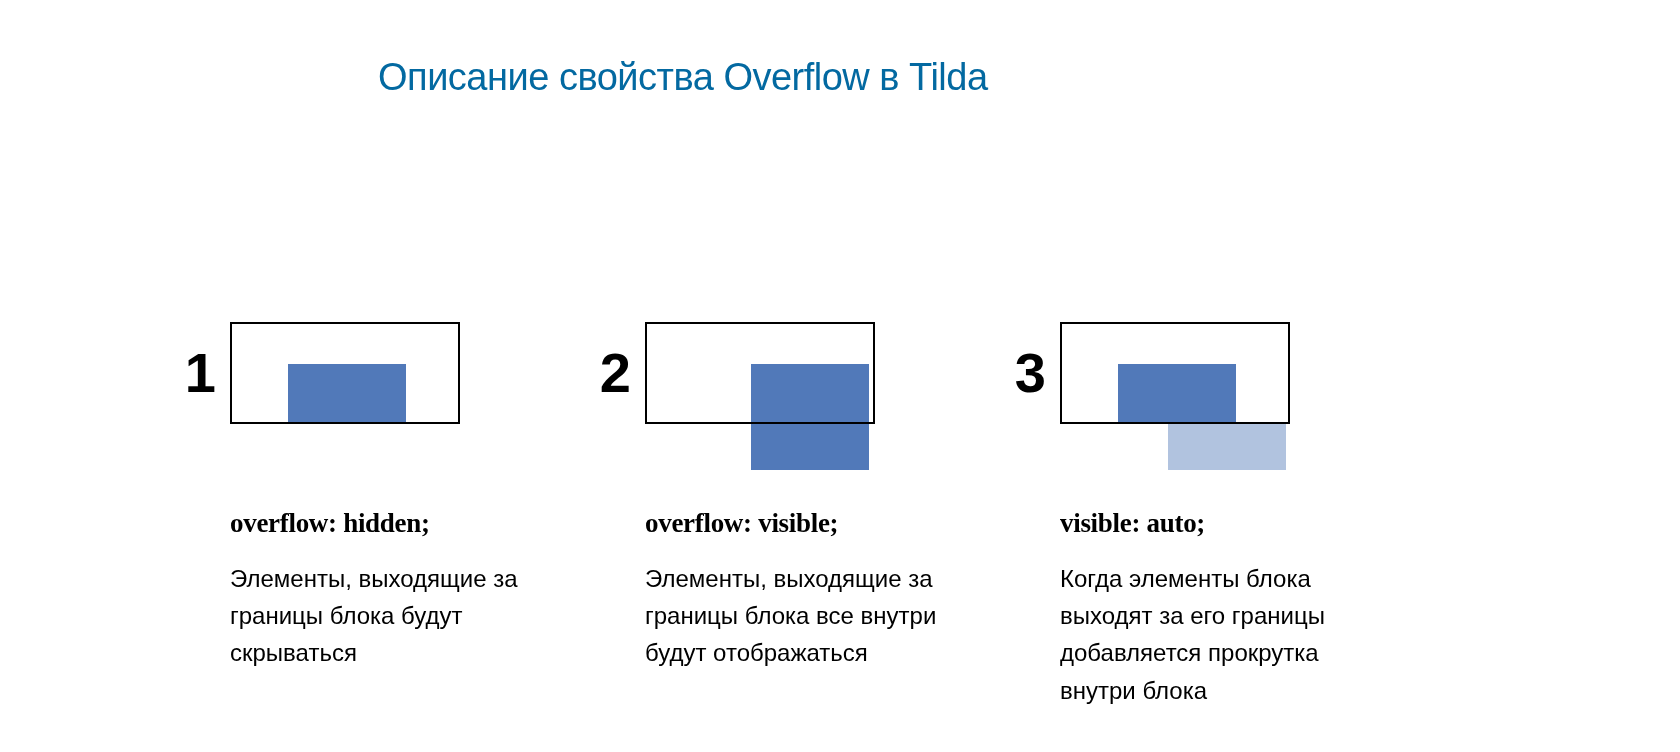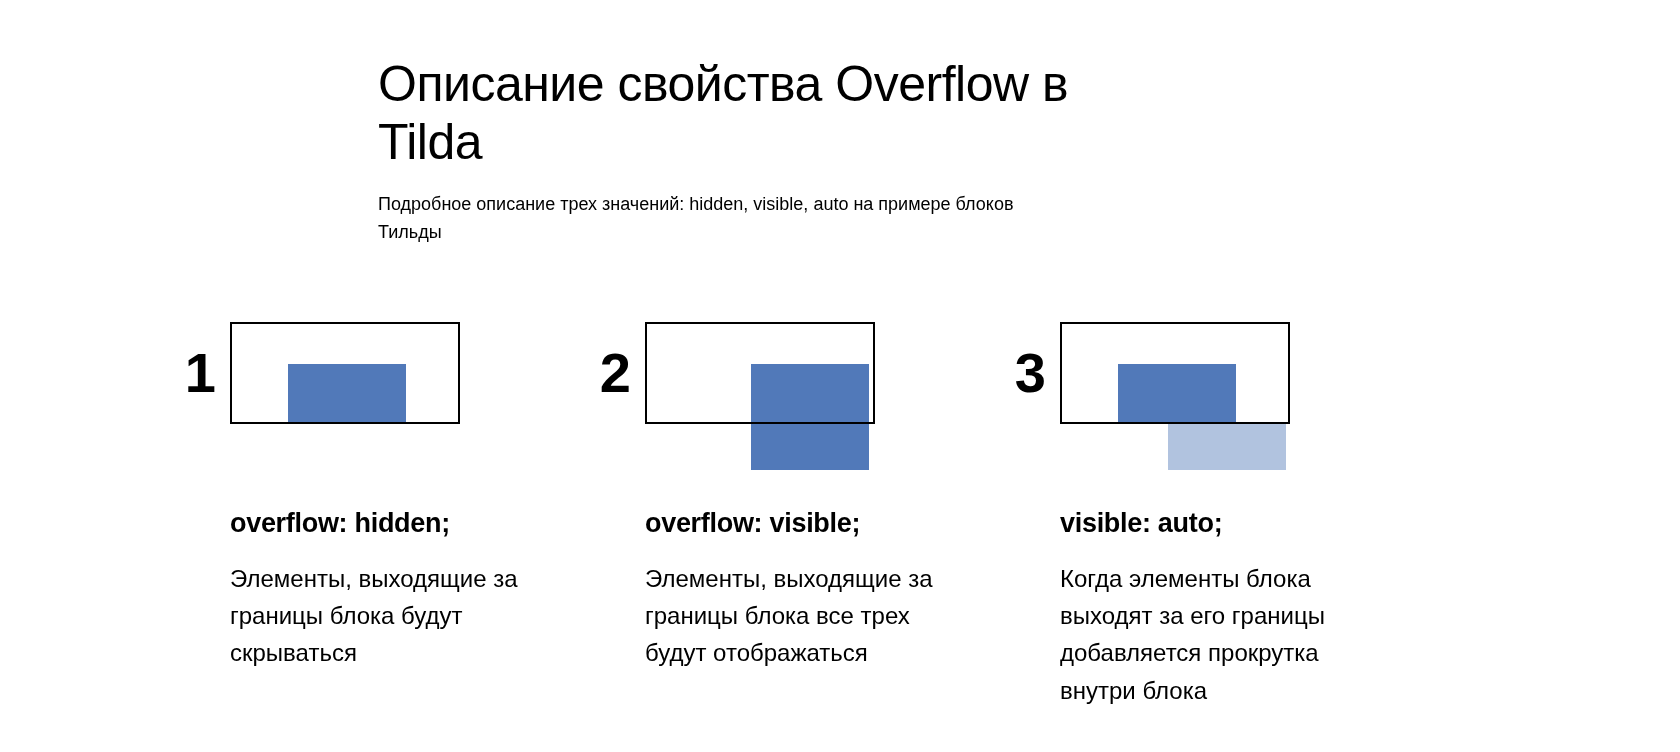--- a/index.html
+++ b/index.html
@@ -11,25 +11,25 @@
     height: 752px;
     position: relative;
   }
   .header-block {
     position: absolute;
     left: 378px;
     top: 56px;
     width: 700px;
   }
   .page-title {
-    font-size: 50px;
+    font-size: 38px;
     font-weight: 500;
     line-height: 1.15;
     letter-spacing: -0.5px;
-    color: #000000;
+    color: #0369a1;
   }
   .page-subtitle {
     margin-top: 20px;
     font-size: 18px;
     font-weight: 300;
     line-height: 1.55;
     color: #000;
   }
 
   .cards {
@@ -130,38 +130,38 @@
   }
 
   .card-heading {
     position: absolute;
     left: 50px;
     top: 188px;
     font-size: 27px;
     font-weight: 600;
     color: #000;
     letter-spacing: -0.3px;
+    font-family: Liberation Serif, serif;
   }
   .card-desc {
     position: absolute;
     left: 50px;
     top: 240px;
     width: 305px;
     font-size: 24px;
     font-weight: 300;
     line-height: 1.55;
     color: #000;
   }
 </style>
 </head>
 <body>
 
 <div class="header-block">
   <h1 class="page-title">Описание свойства Overflow в Tilda</h1>
-  <p class="page-subtitle">Подробное описание трех значений: hidden, visible, auto на примере блоков Тильды</p>
 </div>
 
 <div class="cards">
 
   <div class="card c1">
     <div class="card-number">1</div>
     <div class="illus-wrap">
       <div class="outer-box">
         <div class="inner-rect"></div>
       </div>
@@ -171,21 +171,21 @@
   </div>
 
   <div class="card c2">
     <div class="card-number">2</div>
     <div class="illus-wrap">
       <div class="outer-box-bg"></div>
       <div class="inner-rect"></div>
       <div class="outer-box"></div>
     </div>
     <div class="card-heading">overflow: visible;</div>
-    <div class="card-desc">Элементы, выходящие за границы блока все трех будут отображаться</div>
+    <div class="card-desc">Элементы, выходящие за границы блока все внутри будут отображаться</div>
   </div>
 
   <div class="card c3">
     <div class="card-number">3</div>
     <div class="illus-wrap">
       <div class="inner-rect-fade"></div>
       <div class="outer-box">
         <div class="inner-rect"></div>
       </div>
     </div>

